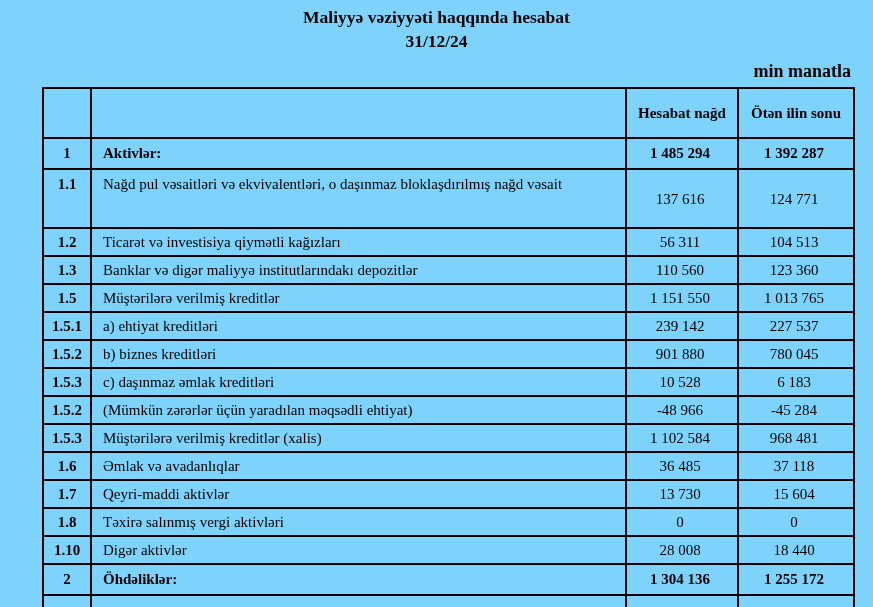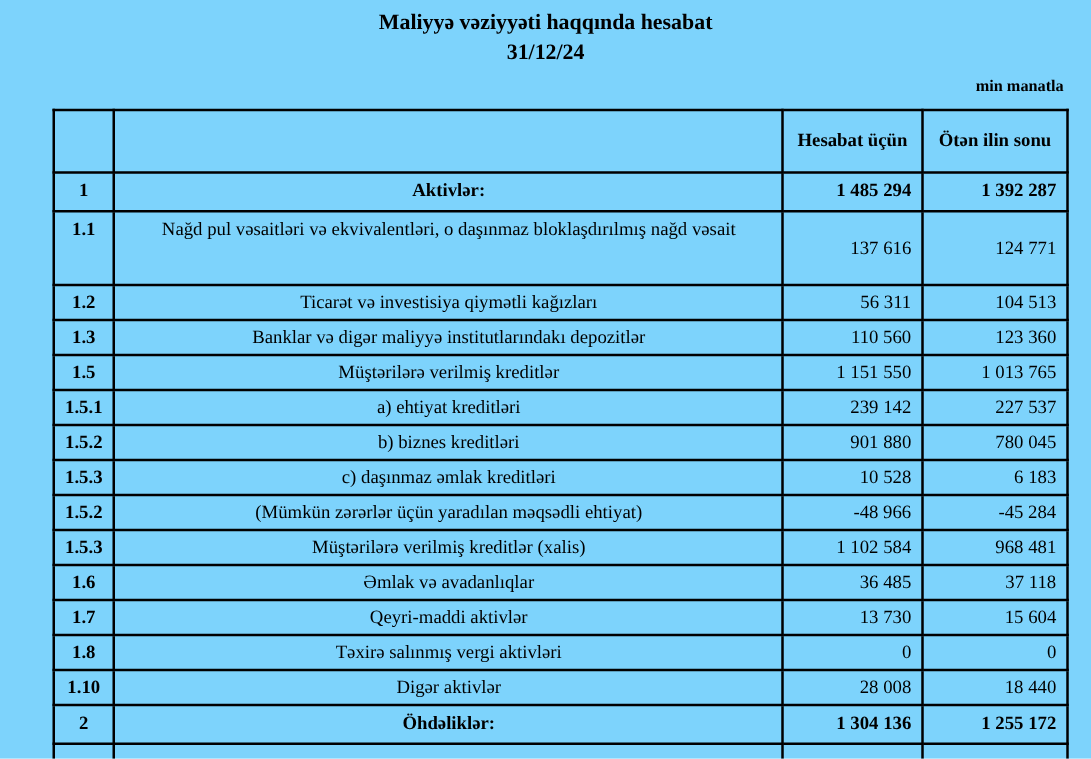--- a/index.html
+++ b/index.html
@@ -21,21 +21,21 @@
     text-align: center;
     font-weight: bold;
     font-size: 17.5px;
     line-height: 24px;
   }
   .unit-note {
     position: absolute;
     top: 61px;
     right: 22px;
     font-weight: bold;
-    font-size: 13px;
+    font-size: 18px;
   }
   table.fin {
     position: absolute;
     top: 87px;
     left: 42px;
     width: 811px;
     border-collapse: collapse;
     table-layout: fixed;
   }
   table.fin th, table.fin td {
@@ -63,27 +63,27 @@
   tbody tr.section td { font-weight: bold; }
   tbody tr.partial { height: 30px; }
   td.col-no {
     text-align: center;
     font-weight: bold;
     vertical-align: middle;
     padding: 2px 2px;
   }
   tr.tall td.col-no { vertical-align: top; padding-top: 5px; }
   td.col-label {
-    text-align: center;
+    text-align: left;
     vertical-align: middle;
     padding: 3px 10px 3px 11px;
   }
   tr.tall td.col-label { padding-top: 5px; }
   td.col-val {
-    text-align: right;
+    text-align: center;
     vertical-align: middle;
     padding: 3px 8px 3px 4px;
   }
   tr.tall td.col-val { padding-top: 20px; }
 </style>
 </head>
 <body>
 
 <div class="page">
   <div class="title-block">
@@ -96,21 +96,21 @@
     <colgroup>
       <col class="c-no">
         <col class="c-label">
         <col class="c-cur">
         <col class="c-prev">
     </colgroup>
     <thead>
       <tr class="header-row">
         <th></th>
         <th></th>
-        <th>Hesabat üçün</th>
+        <th>Hesabat nağd</th>
         <th>Ötən ilin sonu</th>
       </tr>
     </thead>
     <tbody id="table-body">
         <tr class="section">
           <td class="col-no">1</td>
           <td class="col-label">Aktivlər:</td>
           <td class="col-val">1 485 294</td>
           <td class="col-val">1 392 287</td>
         </tr>

